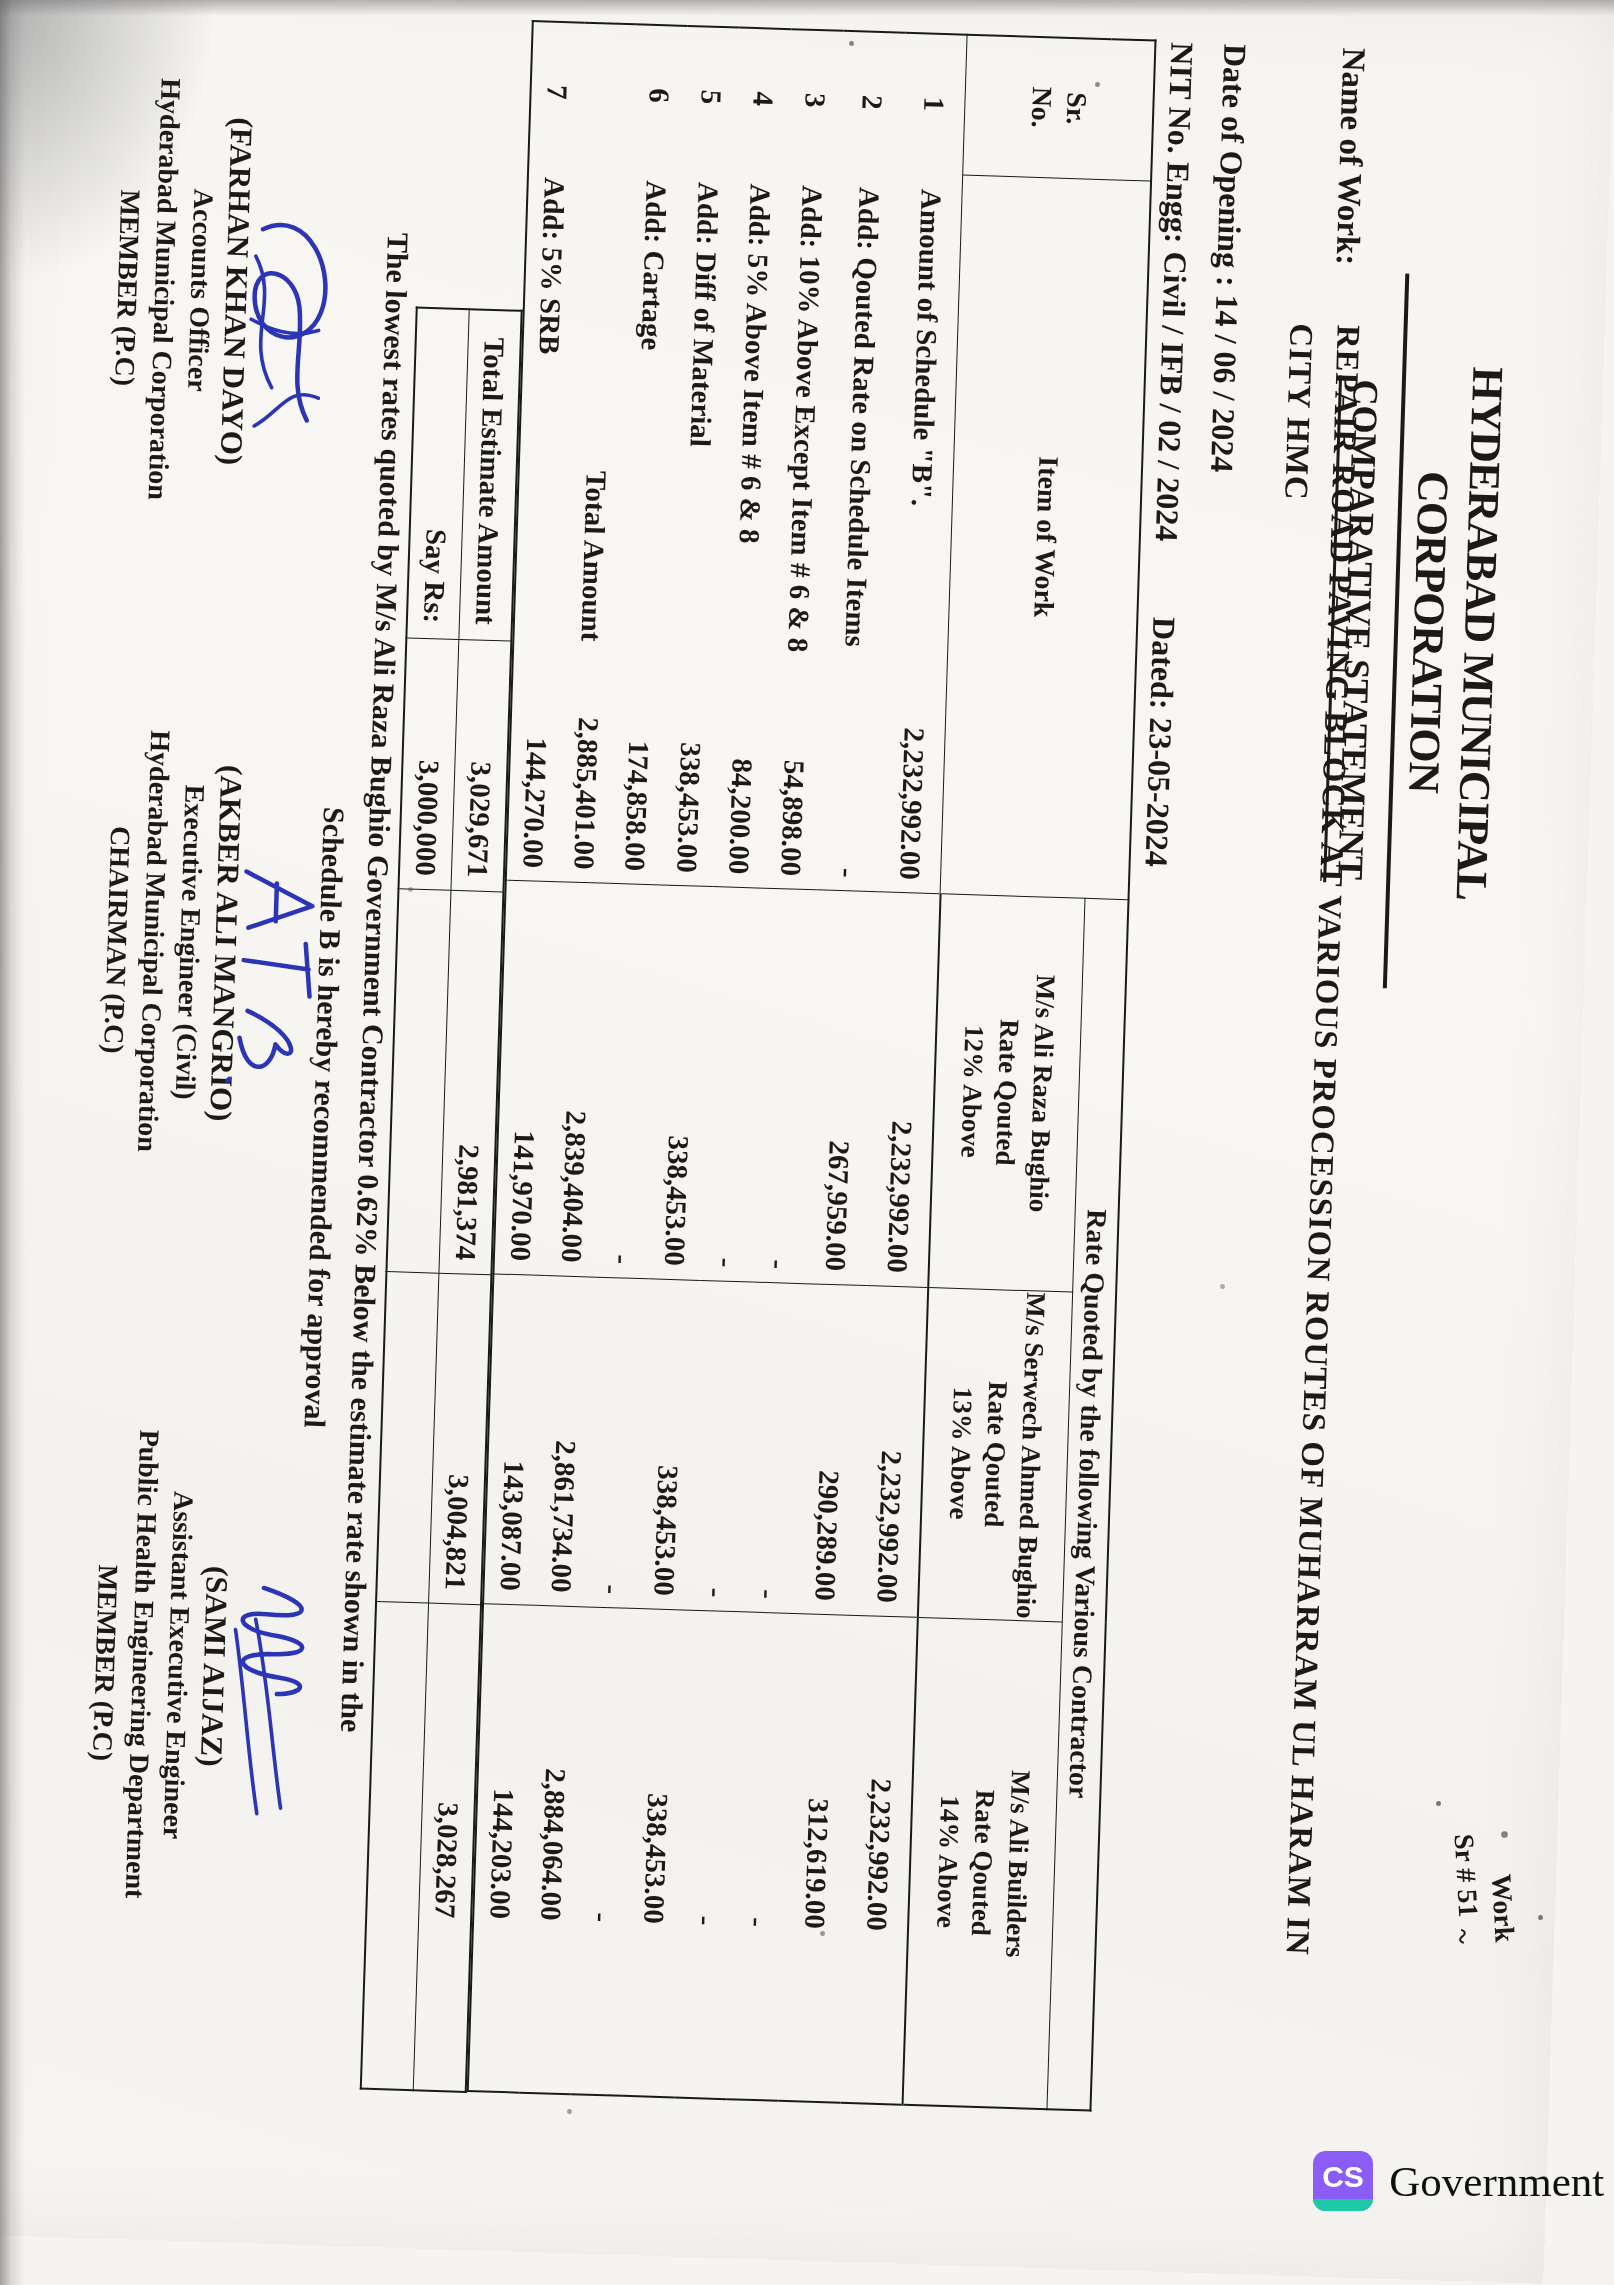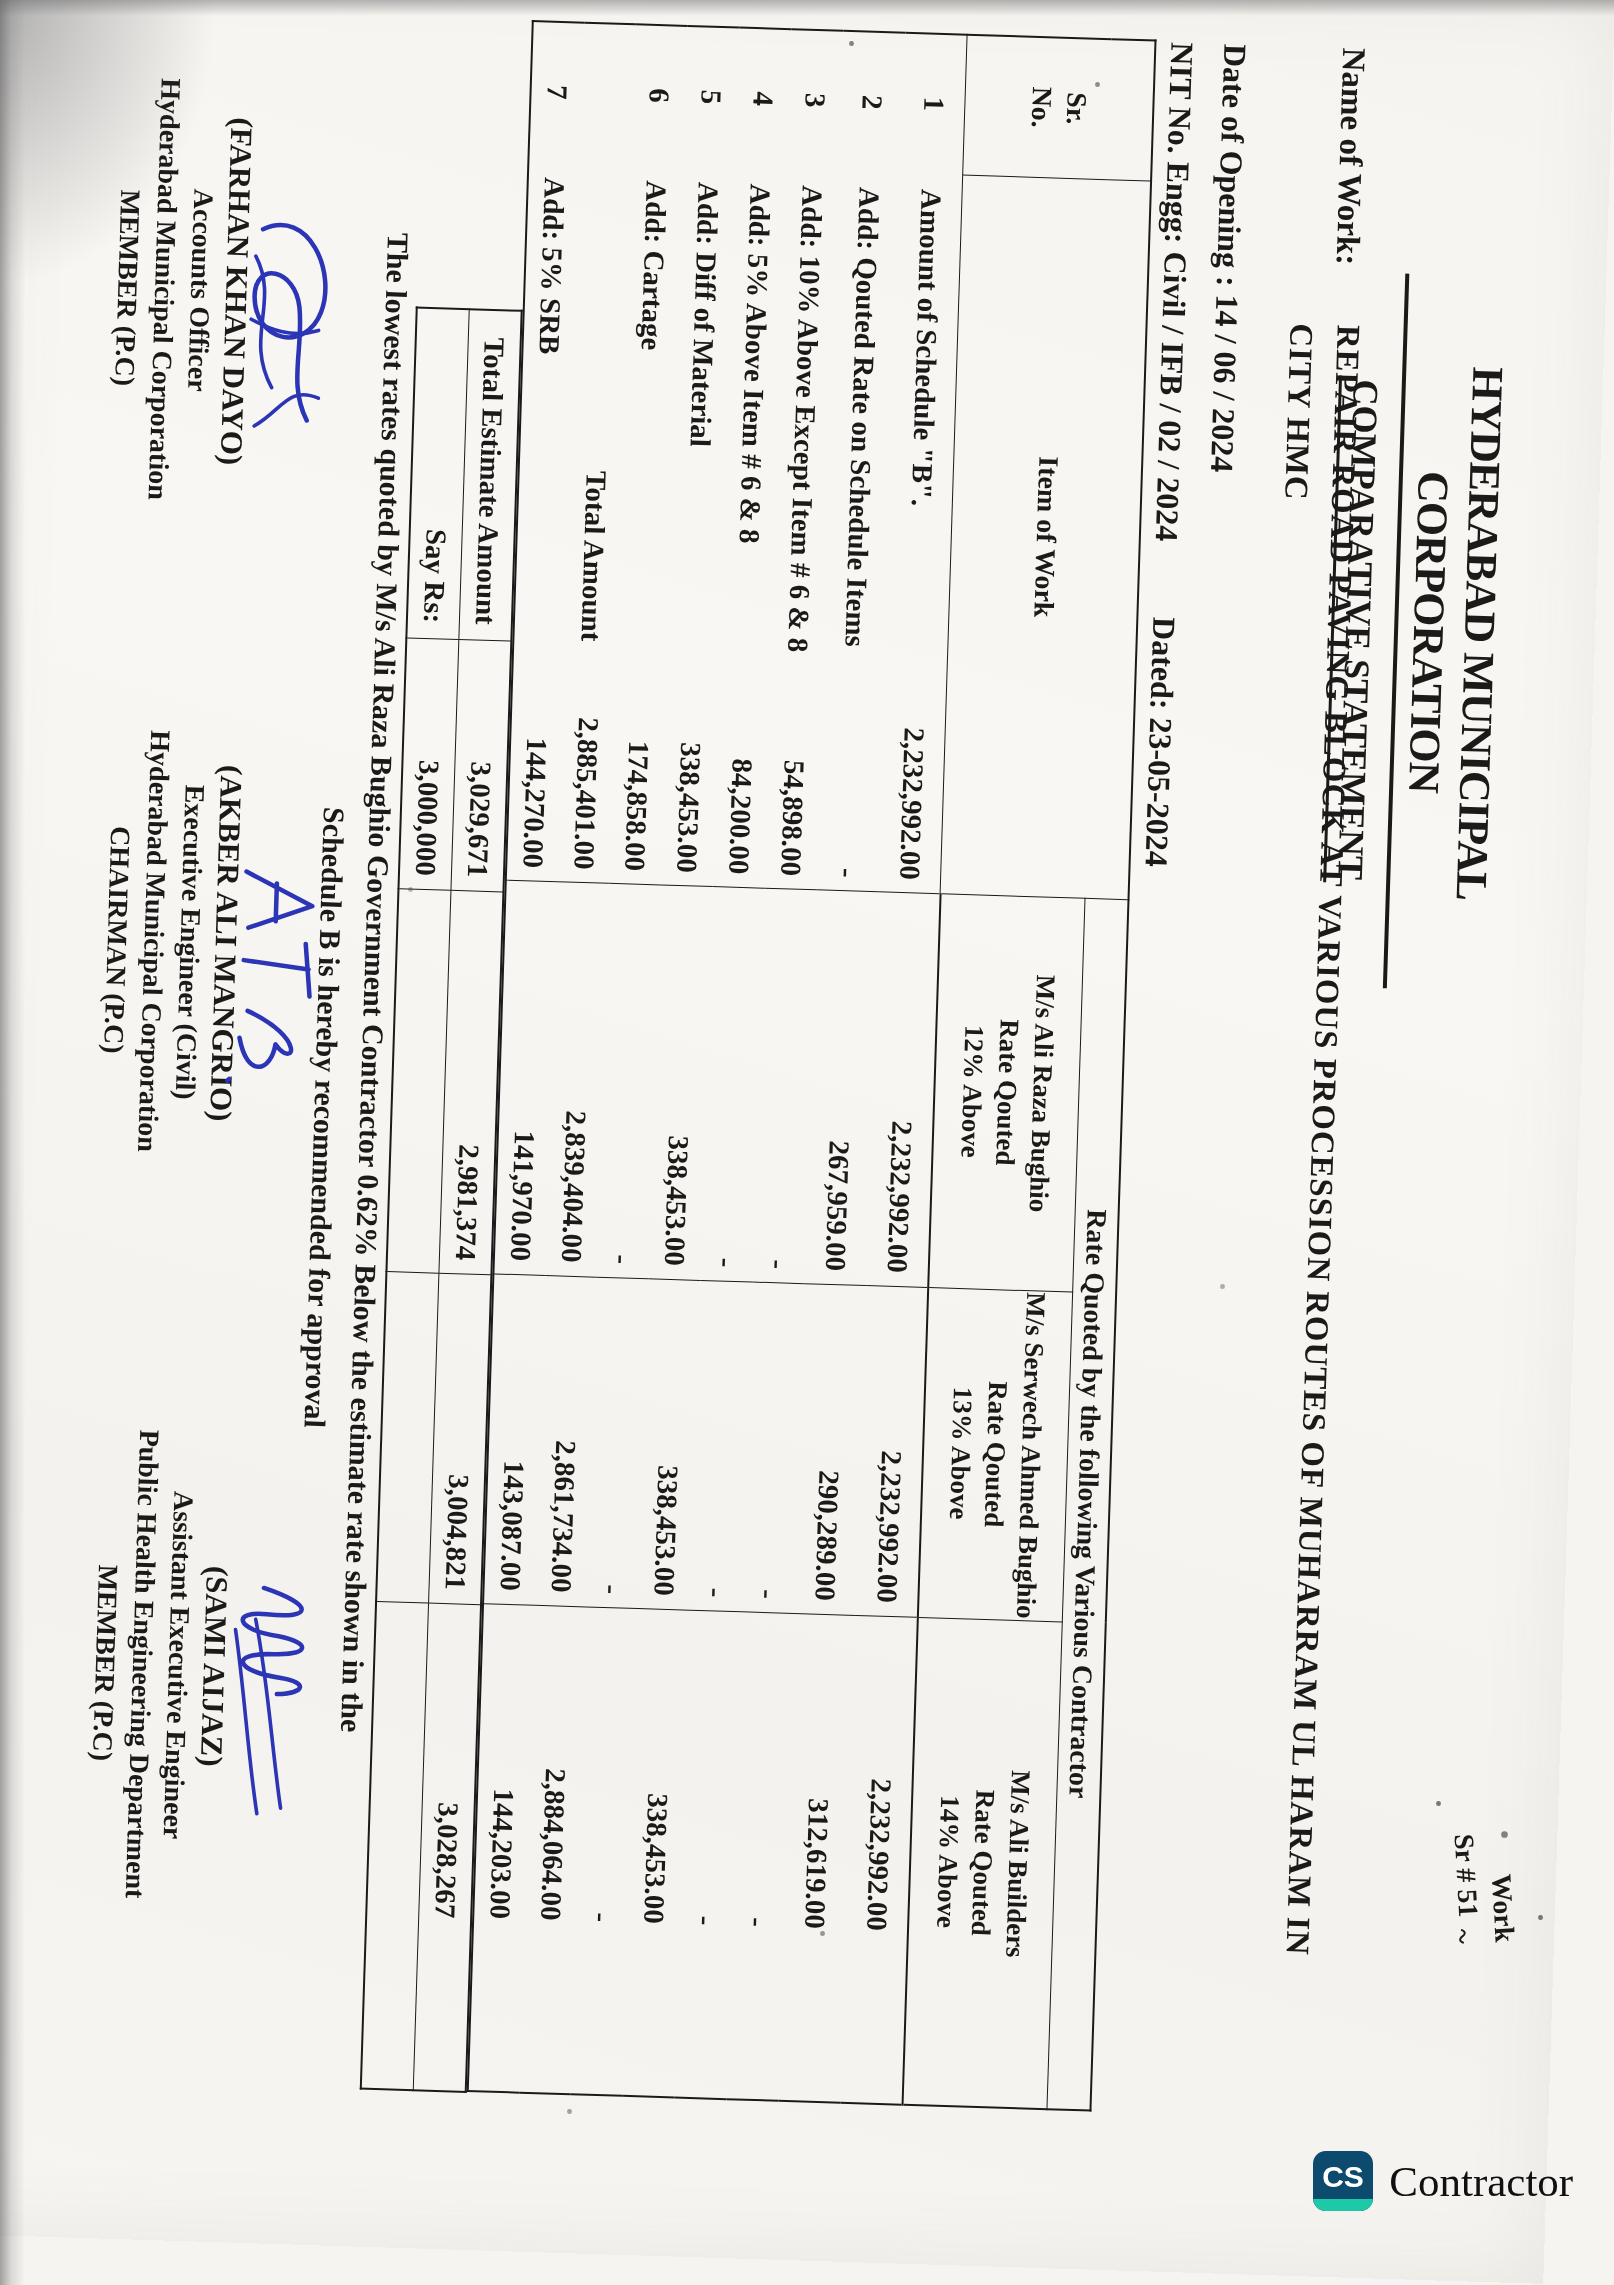--- a/index.html
+++ b/index.html
@@ -84,21 +84,21 @@
     background:radial-gradient(ellipse at 20% 20%,rgba(70,70,76,.38),rgba(0,0,0,0) 65%);}
   .specks{position:absolute;left:0;top:0;width:2.7px;height:2.7px;border-radius:50%;background:transparent;z-index:35;pointer-events:none;
     box-shadow:850px 42px 0 0.9px rgba(40,38,36,.55),1096px 83px 0 0.9px rgba(40,38,36,.5),
       1437px 1802px 0 0.9px rgba(40,38,36,.6),1503px 1833px 0 1.8px rgba(40,38,36,.55),
       1539px 1916px 0 0.9px rgba(40,38,36,.6),821px 1932px 0 0.9px rgba(40,38,36,.45),
       568px 2110px 0 0.9px rgba(40,38,36,.4),1221px 1285px 0 0.9px rgba(40,38,36,.35),
       409px 888px 0 0.9px rgba(40,38,36,.3);}
 
   
   .watermark{position:absolute;left:1313px;top:2151px;display:flex;align-items:center;gap:16.3px;z-index:50;}
-  .cs-logo{position:relative;width:60px;height:60px;background:#0c4a6e;border-radius:12.7px;display:flex;align-items:center;justify-content:center;overflow:hidden;}
+  .cs-logo{position:relative;width:60px;height:60px;background:#8b5cf6;border-radius:12.7px;display:flex;align-items:center;justify-content:center;overflow:hidden;}
   .cs-logo .cs-letters{color:#ffffff;font-family:"Liberation Sans",sans-serif;font-weight:700;font-size:30px;margin-top:-9px;}
   .cs-strip{position:absolute;bottom:0;left:0;right:0;height:11.8px;background:#1ec9a7;}
   .cs-text{font-family:"Liberation Serif",serif;font-size:43px;color:#101010;}
 
   .ink-blue{stroke:#2b35b5;fill:none;stroke-linecap:round;stroke-linejoin:round;}
 </style>
 </head>
 <body>
 
 <div class="stage">
@@ -334,17 +334,17 @@
   <div class="edge-left"></div>
   <div class="edge-top"></div>
   <div class="corner-shadow"></div>
   <div class="specks"></div>
 
   <div class="watermark">
     <div class="cs-logo">
       <span class="cs-letters">CS</span>
       <div class="cs-strip"></div>
     </div>
-    <div class="cs-text">Contractor</div>
+    <div class="cs-text">Government</div>
   </div>
 
 </div>
 
 
 </body></html>

